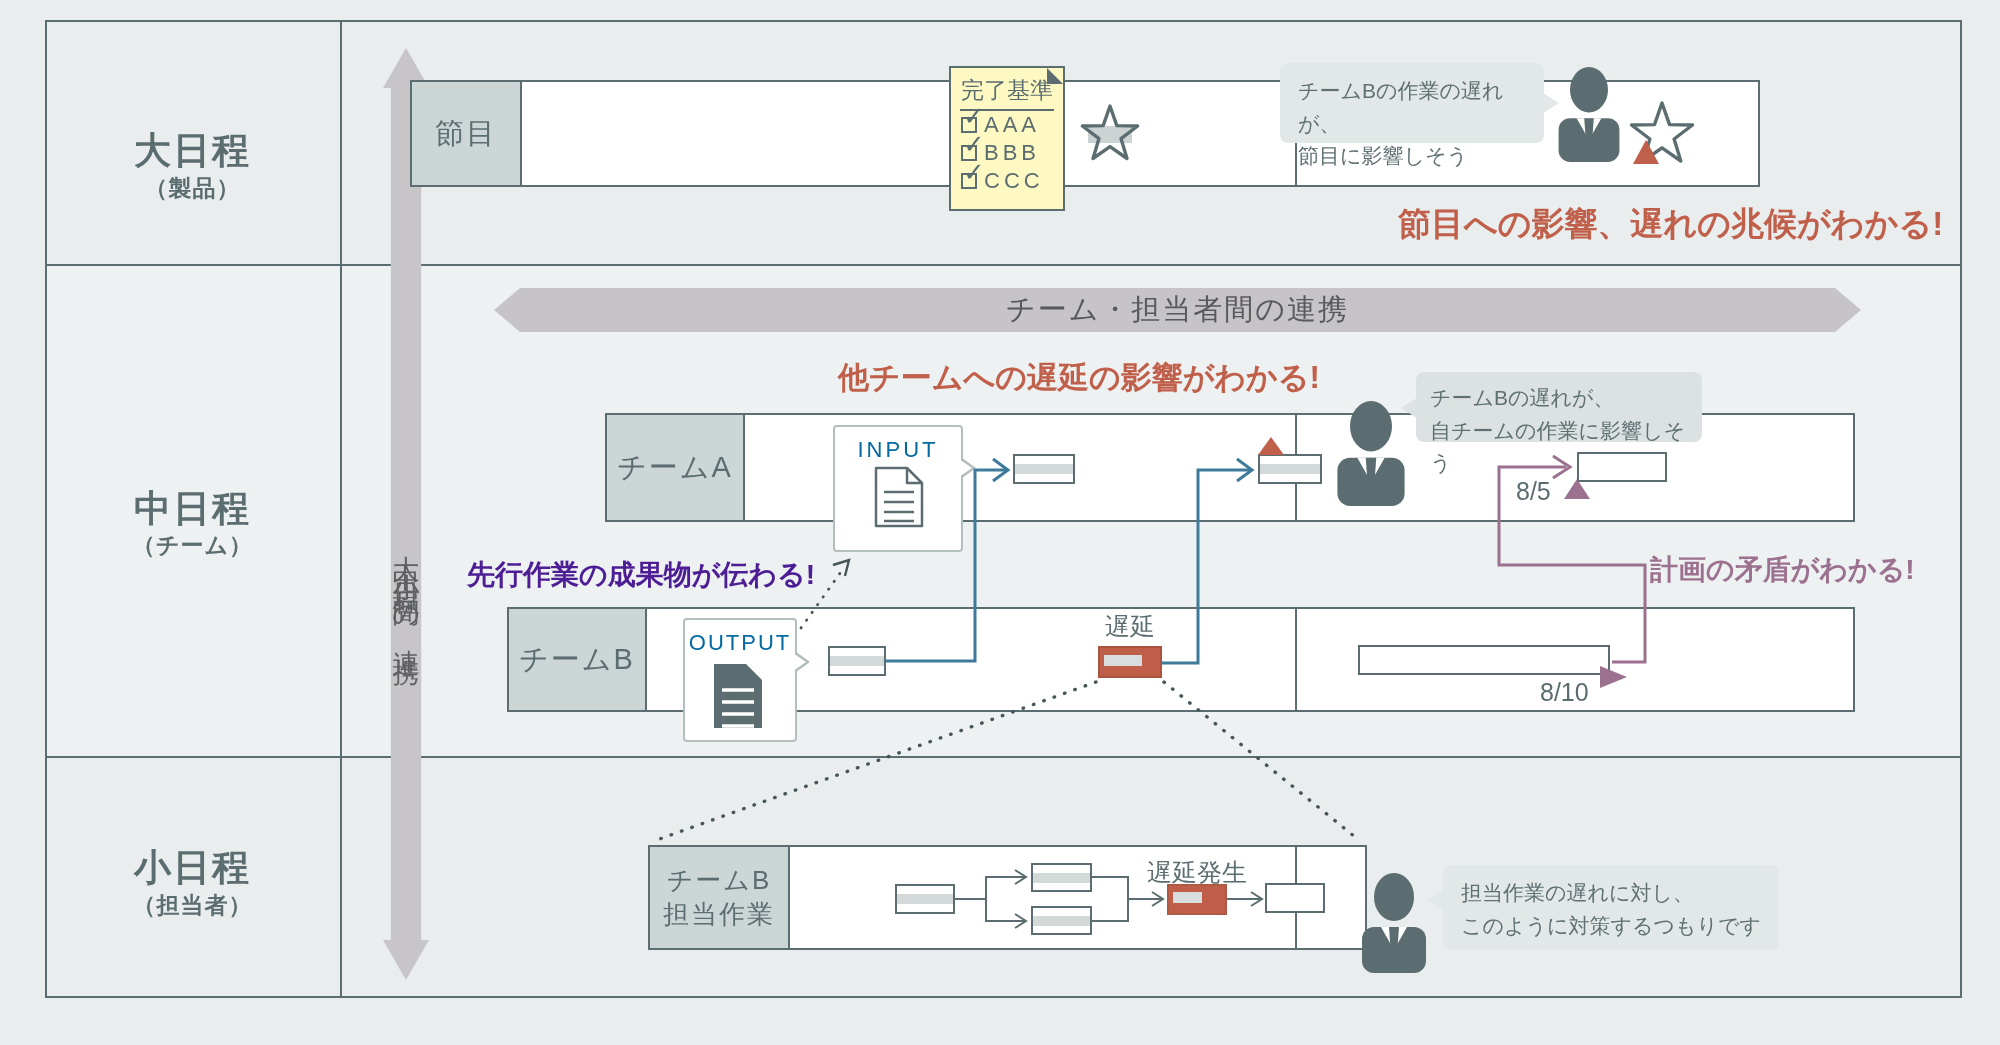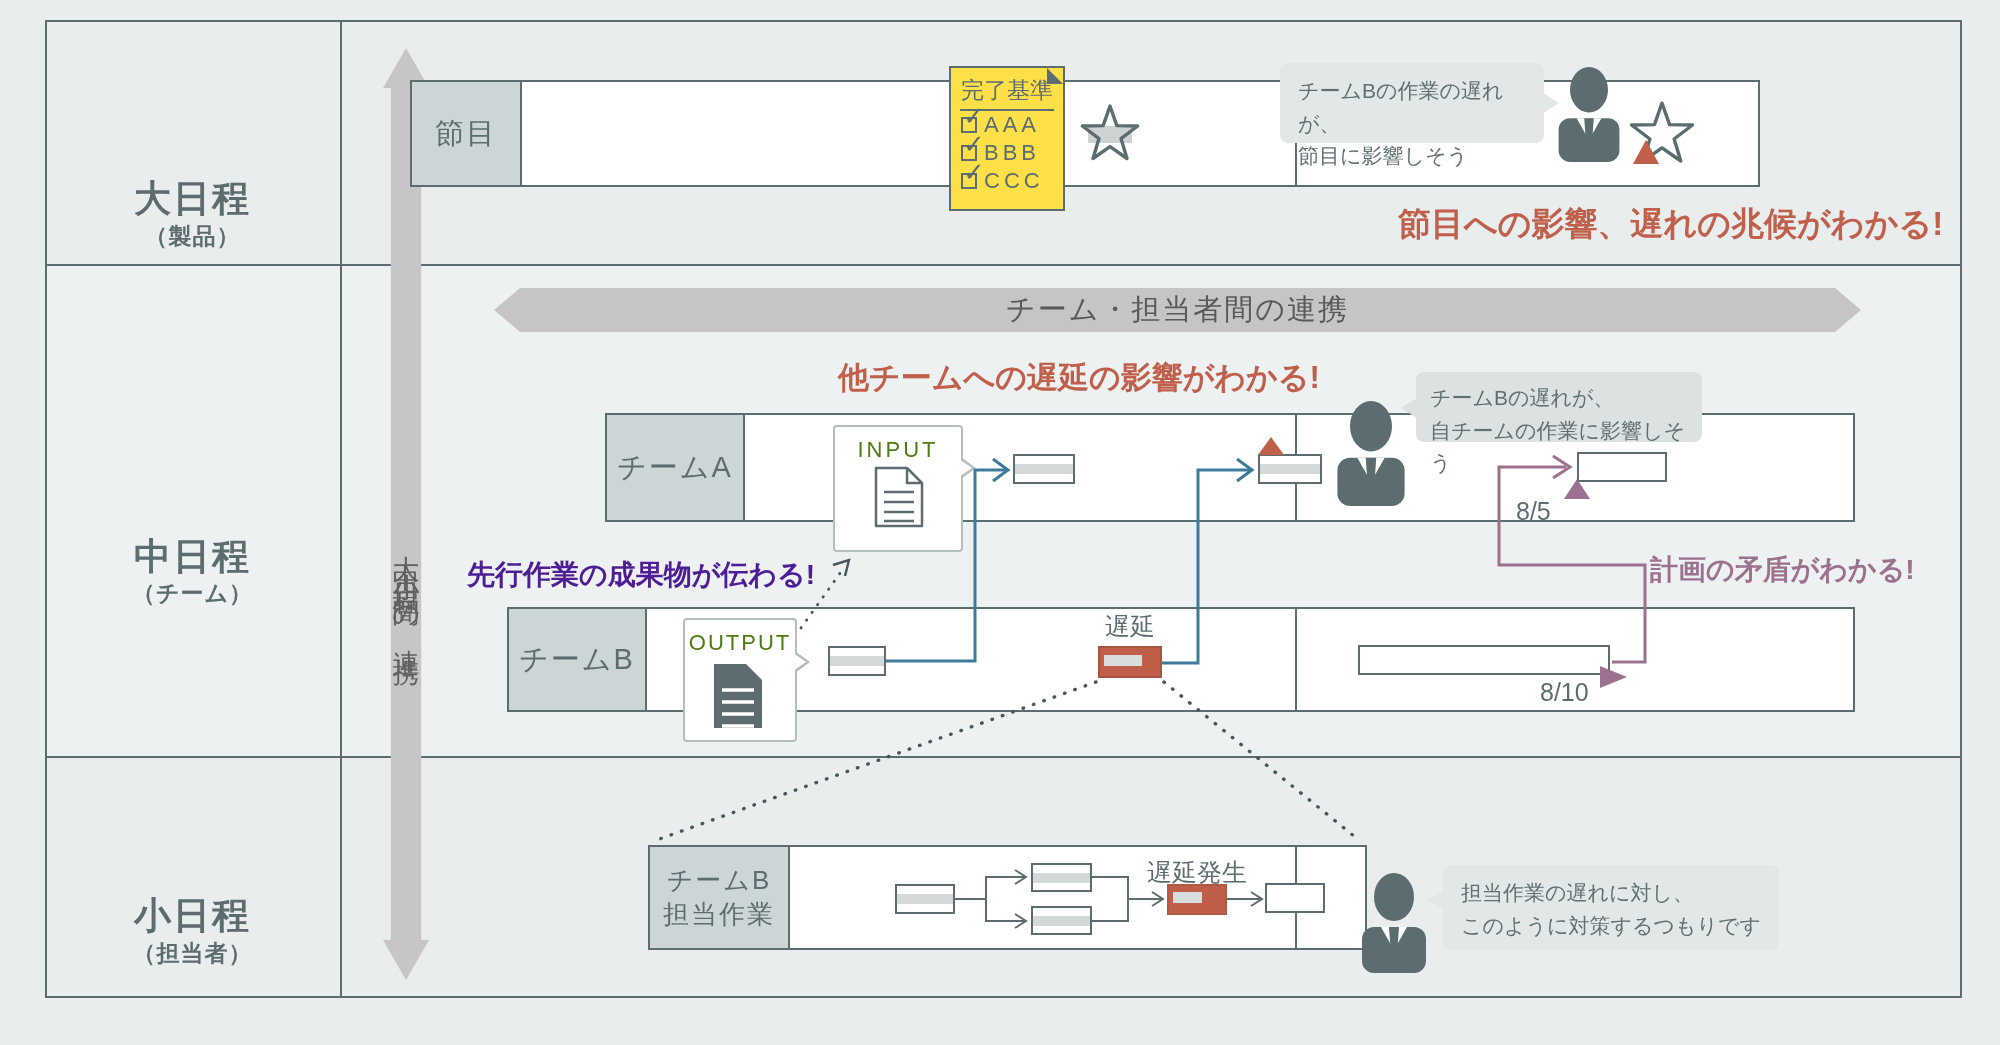--- a/index.html
+++ b/index.html
@@ -2,21 +2,21 @@
 <html><head>
 <meta charset="utf-8">
 <style>
   html,body{margin:0;padding:0;}
   body{background:#e9eded;font-family:"Liberation Sans","DejaVu Sans",sans-serif;}
   .canvas{position:relative;width:2000px;height:1045px;background:#e9eded;overflow:hidden;}
   .frame{position:absolute;border:2px solid #5b6d70;box-sizing:border-box;background:transparent;}
   .band{position:absolute;background:#eef1f1;}
   .hline{position:absolute;height:2px;background:#5b6d70;}
   .vline{position:absolute;width:2px;background:#5b6d70;}
-  .rowlabel{position:absolute;left:45px;width:295px;text-align:center;font-weight:700;color:#5b6d70;margin-top:48px;}
+  .rowlabel{position:absolute;left:45px;width:295px;text-align:center;font-weight:700;color:#5b6d70;}
   .rowlabel.t{font-size:37px;letter-spacing:2px;}
   .rowlabel.s{font-size:23px;letter-spacing:1px;}
   .cell{position:absolute;background:#cdd6d6;border:2px solid #5b6d70;box-sizing:border-box;
         display:flex;align-items:center;justify-content:center;color:#5b6d70;font-size:29px;letter-spacing:2px;}
   .rowbox{position:absolute;background:#ffffff;border:2px solid #5b6d70;box-sizing:border-box;}
   .bar{position:absolute;background:#ffffff;border:2px solid #5b6d70;box-sizing:border-box;}
   .stripe{position:absolute;left:0;right:0;top:50%;transform:translateY(-50%);height:10px;background:#d3d9d9;}
   .stripe.hi{top:8px;transform:none;}
   .spine{position:absolute;left:383px;top:48px;width:46px;height:932px;background:#c7c5c7;
          clip-path:polygon(50% 0%,100% 40px,83% 40px,83% calc(100% - 40px),100% calc(100% - 40px),50% 100%,0% calc(100% - 40px),17% calc(100% - 40px),17% 40px,0% 40px);}
@@ -27,24 +27,24 @@
           display:flex;align-items:center;justify-content:center;font-size:29px;letter-spacing:2px;color:#58595b;}
   .hl-red{position:absolute;font-weight:700;color:#c05f4a;}
   .hl-purple{position:absolute;font-weight:700;color:#9c7190;}
   .note{position:absolute;font-weight:700;color:#4c1d95;}
   .bubble{position:absolute;background:#e2e7e7;border-radius:8px;color:#5f7073;font-size:21px;line-height:1.55;padding:12px 18px;box-sizing:border-box;}
   .bubble .tail-r{position:absolute;right:-15px;width:0;height:0;border-top:10px solid transparent;border-bottom:10px solid transparent;border-left:16px solid #e2e7e7;}
   .bubble .tail-l{position:absolute;left:-15px;width:0;height:0;border-top:10px solid transparent;border-bottom:10px solid transparent;border-right:16px solid #e2e7e7;}
   .bubble.dk{background:#dce1e2;}
   .bubble.dk .tail-l{border-right-color:#dce1e2;}
   .iobox{position:absolute;background:#fff;border:2px solid #b3bfbf;border-radius:4px;box-sizing:border-box;text-align:center;}
-  .iobox .iolabel{margin-top:10px;font-size:22px;letter-spacing:3px;color:#4d7c0f;}
+  .iobox .iolabel{margin-top:10px;font-size:22px;letter-spacing:3px;color:#0369a1;}
   .iobox .tail-o{position:absolute;right:-15px;width:0;height:0;border-top:11px solid transparent;border-bottom:11px solid transparent;border-left:15px solid #b3bfbf;}
   .iobox .tail-i{position:absolute;right:-11px;width:0;height:0;border-top:9px solid transparent;border-bottom:9px solid transparent;border-left:13px solid #ffffff;}
-  .card{position:absolute;left:949px;top:66px;width:116px;height:145px;background:#fde047;border:2px solid #5b6d70;box-sizing:border-box;text-align:center;}
+  .card{position:absolute;left:949px;top:66px;width:116px;height:145px;background:#fef9c3;border:2px solid #5b6d70;box-sizing:border-box;text-align:center;}
   .card .fold{position:absolute;top:0;right:0;width:0;height:0;border-bottom:16px solid #5b6d70;border-right:16px solid transparent;}
   .card .ctitle{display:inline-block;margin-top:7px;font-size:23px;color:#5b6d70;border-bottom:2px solid #5b6d70;padding:0 1px 3px;}
   .chkrow{display:flex;align-items:center;height:28px;margin-left:10px;}
   .chk{position:relative;width:16px;height:16px;border:2.5px solid #5b6d70;box-sizing:border-box;margin-right:7px;flex:none;}
   .chk .mark{position:absolute;left:0px;top:-16px;font-size:26px;font-weight:700;color:#5b6d70;line-height:1;}
   .chktext{font-size:22px;letter-spacing:4px;color:#5b6d70;}
   .datetxt{position:absolute;font-size:25px;color:#5b6d70;}
   .redbar{position:absolute;background:#bf5f4a;border:2px solid #a9543f;box-sizing:border-box;}
   svg.overlay{position:absolute;left:0;top:0;pointer-events:none;}
 </style>
@@ -124,21 +124,21 @@
       <div class="stripe"></div>
     </div>
 
   <div class="bubble dk" style="left:1416px;top:372px;width:286px;height:70px;padding:10px 14px;">
     <div>チームBの遅れが、</div>
     <div>自チームの作業に影響しそう</div>
     <div class="tail-l" style="top:26px;"></div>
   </div>
 
   <div class="bar" style="left:1577px;top:452px;width:90px;height:30px;"></div>
-  <div class="datetxt" style="left:1516px;top:477px;margin-top:20px;">8/5</div>
+  <div class="datetxt" style="left:1516px;top:477px;">8/5</div>
 
   <div class="note" style="left:467px;top:556px;font-size:28px;white-space:nowrap;">先行作業の成果物が伝わる!</div>
   <div class="hl-purple" style="left:1650px;top:551px;font-size:28px;white-space:nowrap;">計画の矛盾がわかる!</div>
 
   <div class="rowbox" style="left:507px;top:607px;width:1348px;height:105px;"></div>
   <div class="vline" style="left:1295px;top:609px;height:101px;"></div>
   <div class="cell" style="left:507px;top:607px;width:140px;height:105px;">チームB</div>
 
   <div class="iobox" style="left:683px;top:618px;width:114px;height:124px;">
     <div class="iolabel" style="letter-spacing:2px;">OUTPUT</div>

